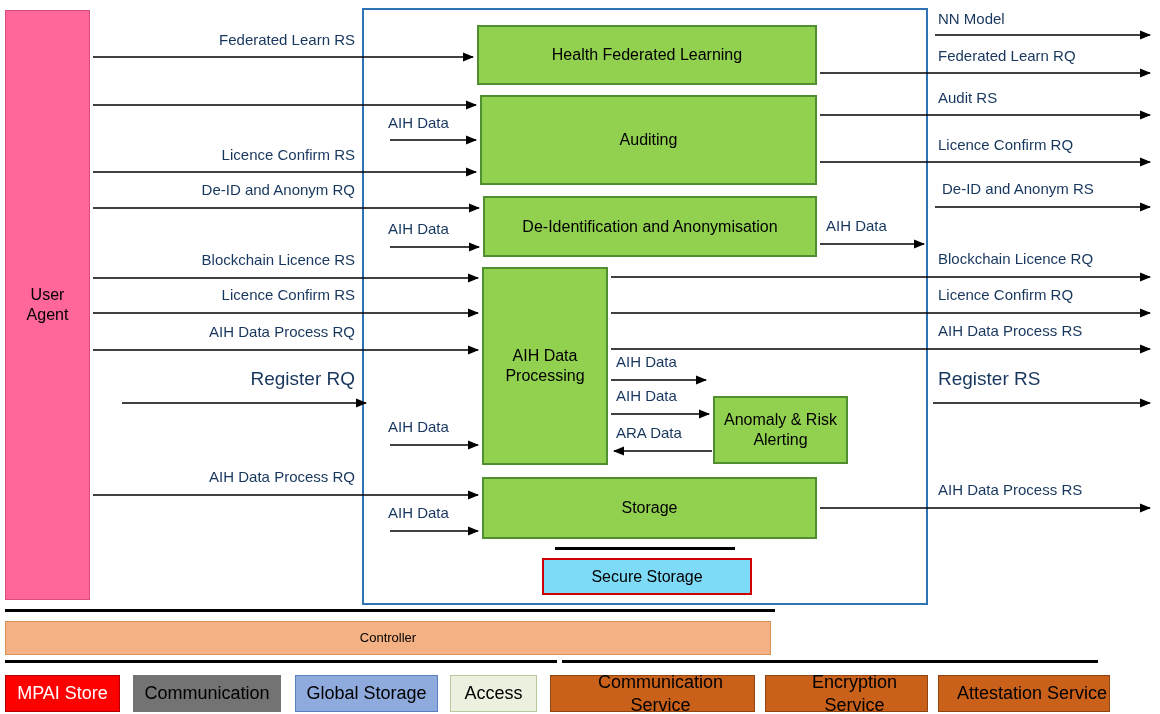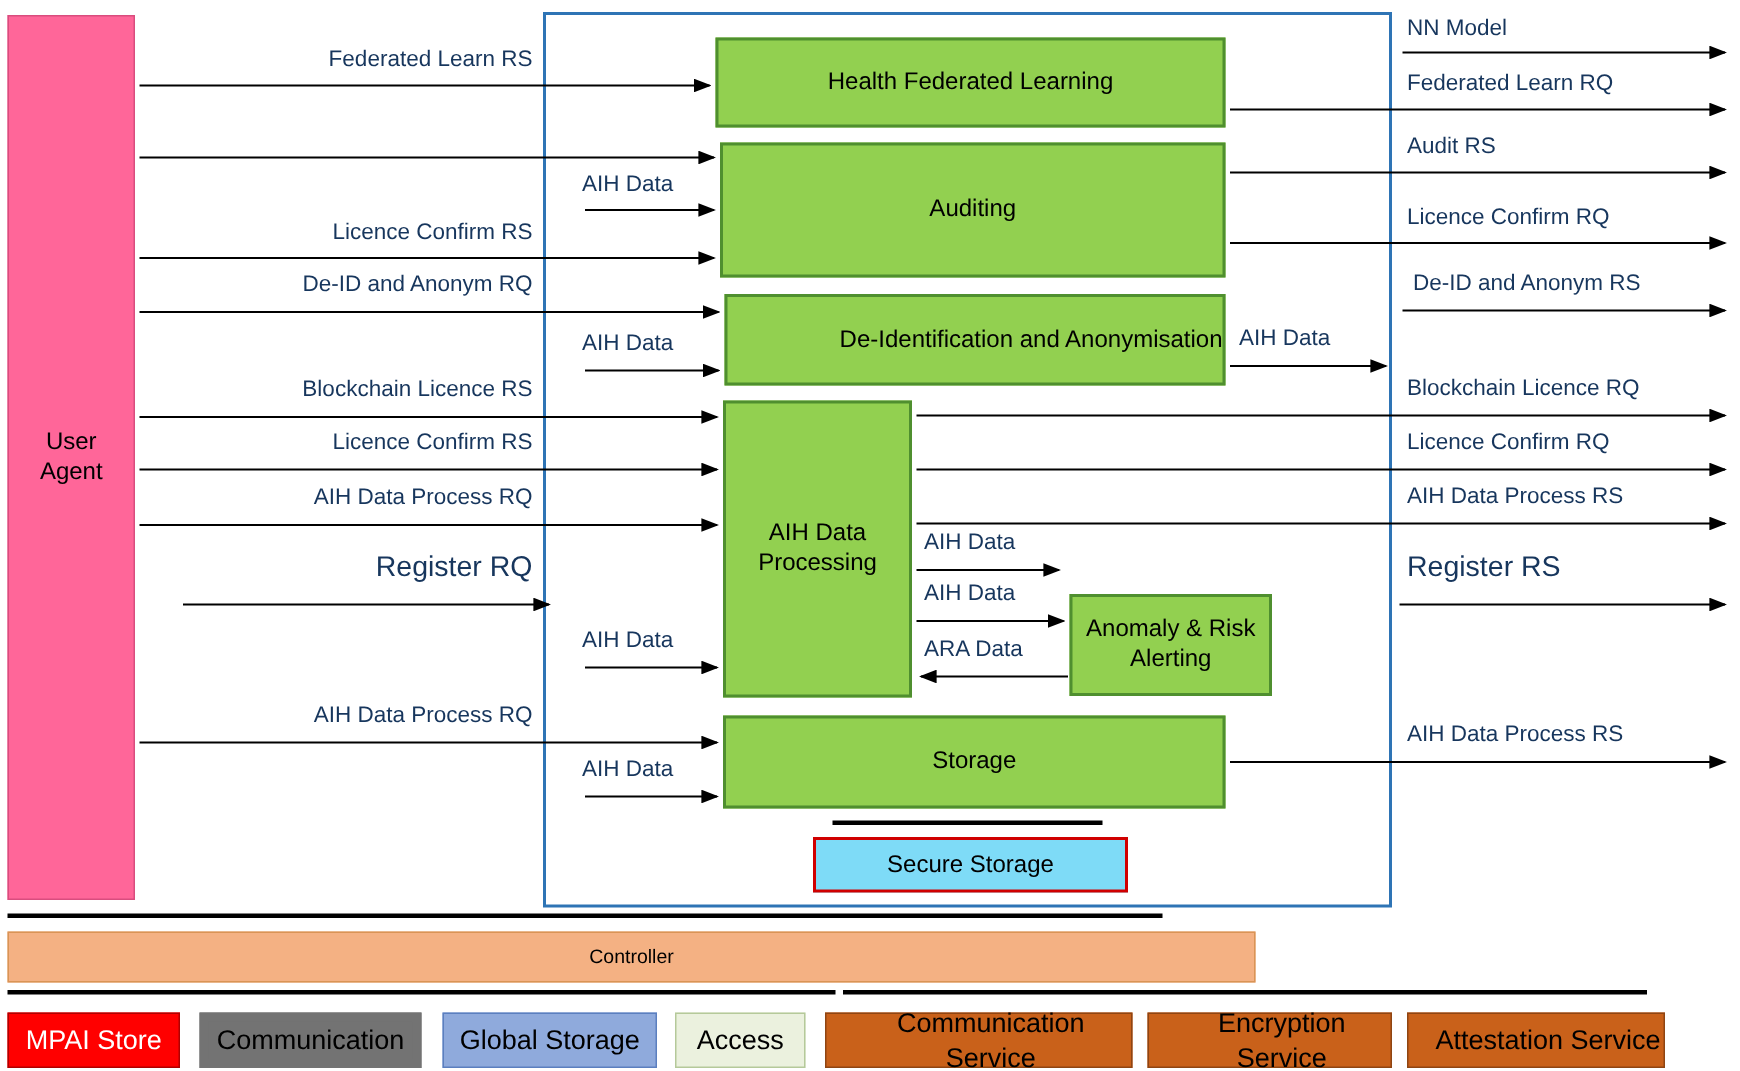--- a/index.html
+++ b/index.html
@@ -76,21 +76,21 @@
     <span class="pre">User
 Agent</span>
   </div>
 
   <div class="node green" style="left:477px;top:25px;width:340px;height:60px;">
     <span>Health Federated Learning</span>
   </div>
   <div class="node green" style="left:480px;top:95px;width:337px;height:90px;">
     <span>Auditing</span>
   </div>
-  <div class="node green" style="left:483px;top:196px;width:334px;height:61px;justify-content:flex-end;">
+  <div class="node green" style="left:483px;top:196px;width:334px;height:61px;">
     <span>De-Identification and Anonymisation</span>
   </div>
   <div class="node green" style="left:482px;top:267px;width:126px;height:198px;">
     <span>AIH Data Processing</span>
   </div>
   <div class="node green" style="left:713px;top:396px;width:135px;height:68px;">
     <span>Anomaly &amp; Risk Alerting</span>
   </div>
   <div class="node green" style="left:482px;top:477px;width:335px;height:62px;">
     <span>Storage</span>
@@ -125,21 +125,21 @@
   <div class="lbl" style="left:938px;top:286px;">Licence Confirm RQ</div>
   <div class="lbl" style="left:938px;top:322px;">AIH Data Process RS</div>
   <div class="lbl big" style="left:938px;top:368px;">Register RS</div>
   <div class="lbl" style="left:938px;top:481px;">AIH Data Process RS</div>
 
   <div class="lbl ctr" style="left:616px;width:84px;top:353px;">AIH Data</div>
   <div class="lbl ctr" style="left:616px;width:84px;top:387px;">AIH Data</div>
   <div class="lbl ctr" style="left:616px;width:88px;top:424px;">ARA Data</div>
 
   <div class="bar" style="left:5px;top:609px;width:770px;height:3px;"></div>
-  <div class="node controller" style="left:5px;top:621px;width:832px;height:34px;">
+  <div class="node controller" style="left:5px;top:621px;width:766px;height:34px;">
     <span>Controller</span>
   </div>
   <div class="bar" style="left:5px;top:660px;width:552px;height:3px;"></div>
   <div class="bar" style="left:562px;top:660px;width:536px;height:3px;"></div>
 
   <div class="node infra red" style="left:5px;top:675px;width:115px;height:37px;">
     <span>MPAI Store</span>
   </div>
   <div class="node infra lav" style="left:133px;top:675px;width:148px;height:37px;">
     <span>Communication</span>

